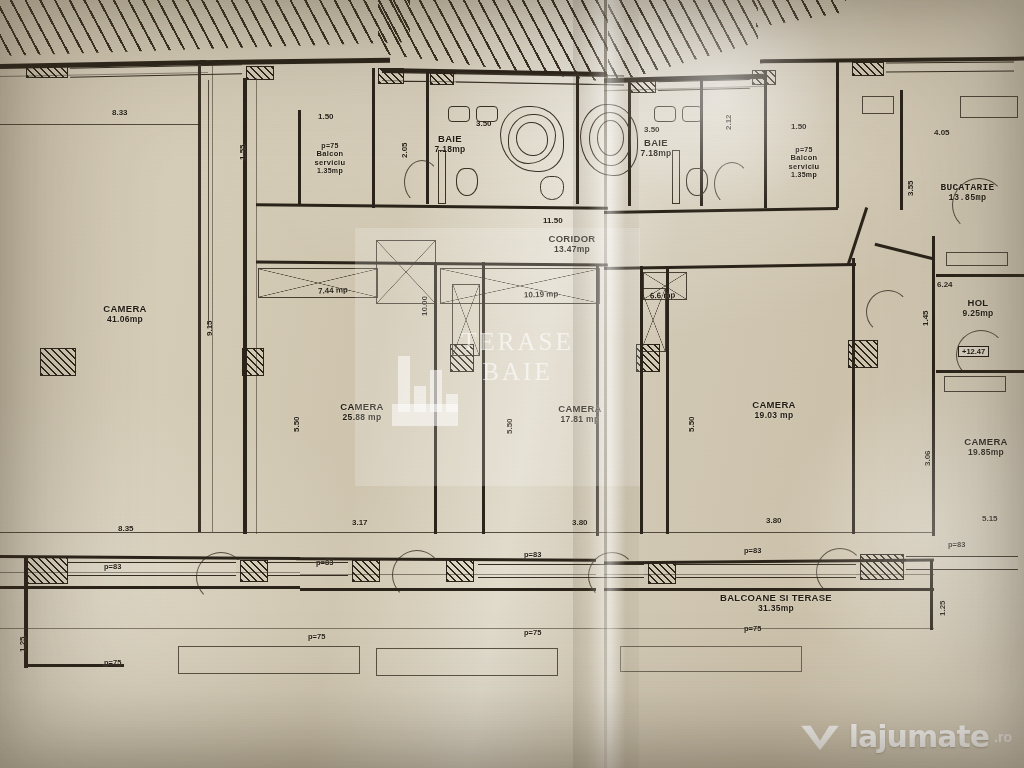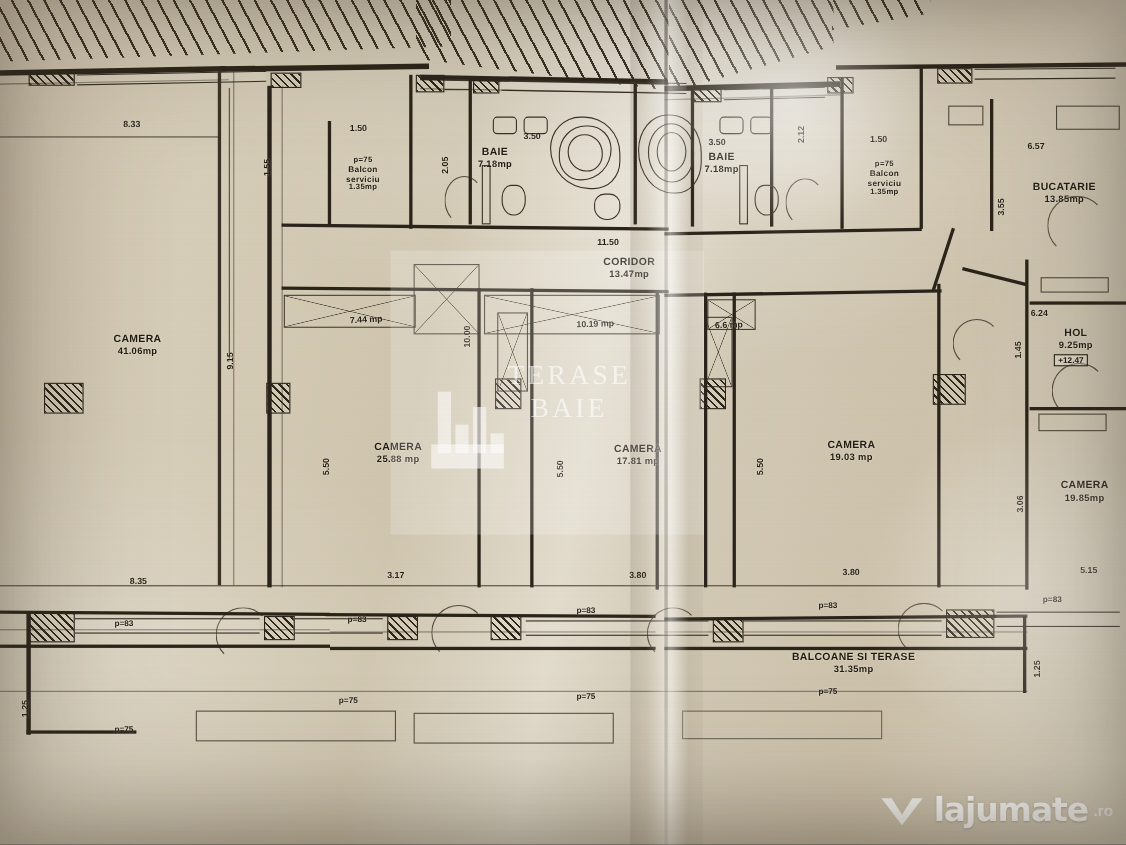--- a/index.html
+++ b/index.html
@@ -247,35 +247,35 @@
     <span class="a">7.18mp</span>
   </div>
 
   <div class="lbl sm" style="left:768px;top:146px;width:72px;">
     <span class="a">p=75</span>
     <span class="n">Balcon</span>
     <span class="n">serviciu</span>
     <span class="a">1.35mp</span>
   </div>
 
-  <div class="lbl" style="left:915px;top:165px;width:105px;">
+  <div class="lbl" style="left:915px;top:182px;width:105px;font-family:Liberation Mono, monospace;">
     <span class="n">BUCATARIE</span>
     <span class="a">13.85mp</span>
   </div>
 
   <div class="lbl" style="left:523px;top:233px;width:98px;">
     <span class="n">CORIDOR</span>
     <span class="a">13.47mp</span>
   </div>
 
   <div class="lbl" style="left:940px;top:297px;width:76px;">
     <span class="n">HOL</span>
     <span class="a">9.25mp</span>
   </div>
-  <div class="elev" style="left:958px;top:322px;">+12.47</div>
+  <div class="elev" style="left:958px;top:346px;">+12.47</div>
 
   <div class="lbl" style="left:310px;top:401px;width:104px;">
     <span class="n">CAMERA</span>
     <span class="a">25.88 mp</span>
   </div>
 
   <div class="lbl" style="left:528px;top:403px;width:104px;">
     <span class="n">CAMERA</span>
     <span class="a">17.81 mp</span>
   </div>
@@ -297,21 +297,21 @@
 
   <div class="dim" style="left:318px;top:286px;transform:rotate(-3deg);">7.44 mp</div>
   <div class="dim" style="left:524px;top:290px;transform:rotate(-2deg);">10.19 mp</div>
   <div class="dim" style="left:650px;top:291px;transform:rotate(-2deg);">6.6 mp</div>
 
   <div class="dim" style="left:112px;top:108px;">8.33</div>
   <div class="dim" style="left:318px;top:112px;">1.50</div>
   <div class="dim" style="left:476px;top:119px;">3.50</div>
   <div class="dim" style="left:644px;top:125px;">3.50</div>
   <div class="dim" style="left:791px;top:122px;">1.50</div>
-  <div class="dim" style="left:934px;top:128px;">6.57</div>
+  <div class="dim" style="left:934px;top:128px;">4.05</div>
 
   <div class="dim" style="left:543px;top:216px;">11.50</div>
   <div class="dim" style="left:937px;top:280px;">6.24</div>
 
   <div class="dim" style="left:78px;top:524px;padding-left:40px;">8.35</div>
   <div class="dim" style="left:352px;top:518px;">3.17</div>
   <div class="dim" style="left:572px;top:518px;">3.80</div>
   <div class="dim" style="left:766px;top:516px;">3.80</div>
   <div class="dim" style="left:982px;top:514px;">5.15</div>
 

